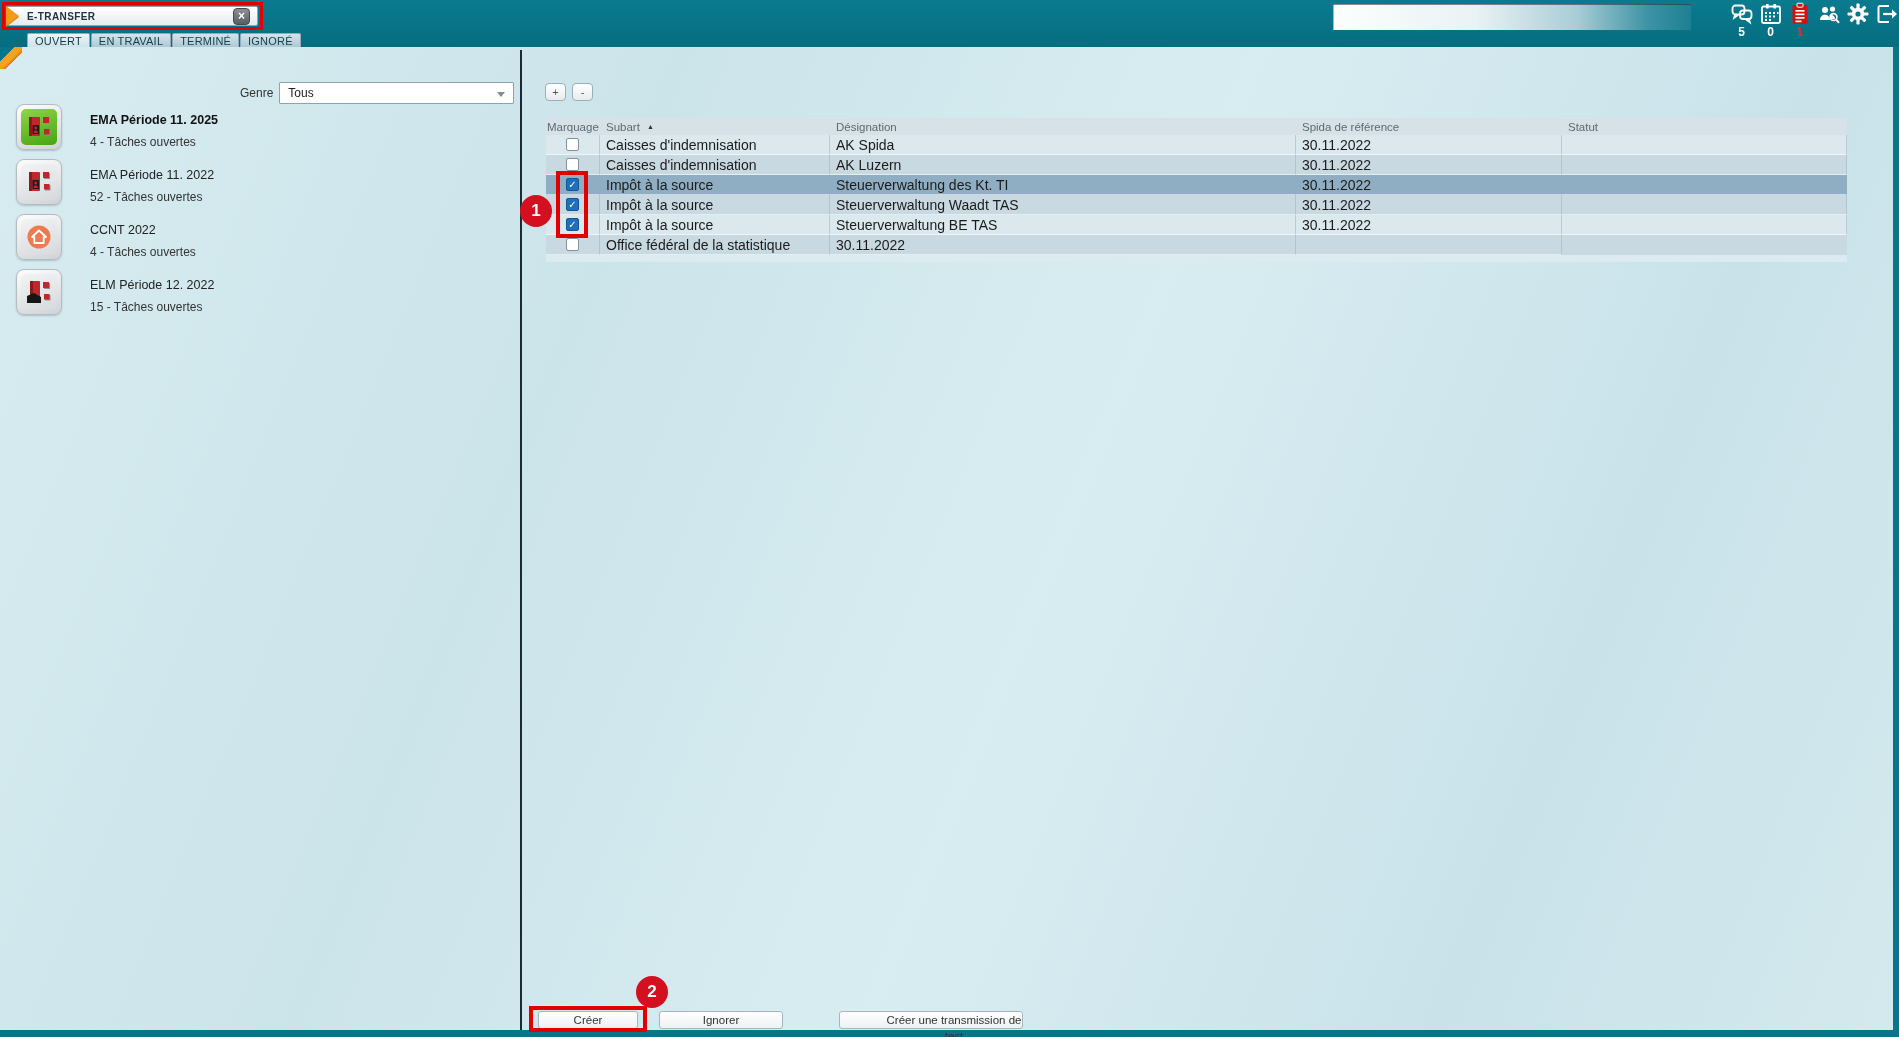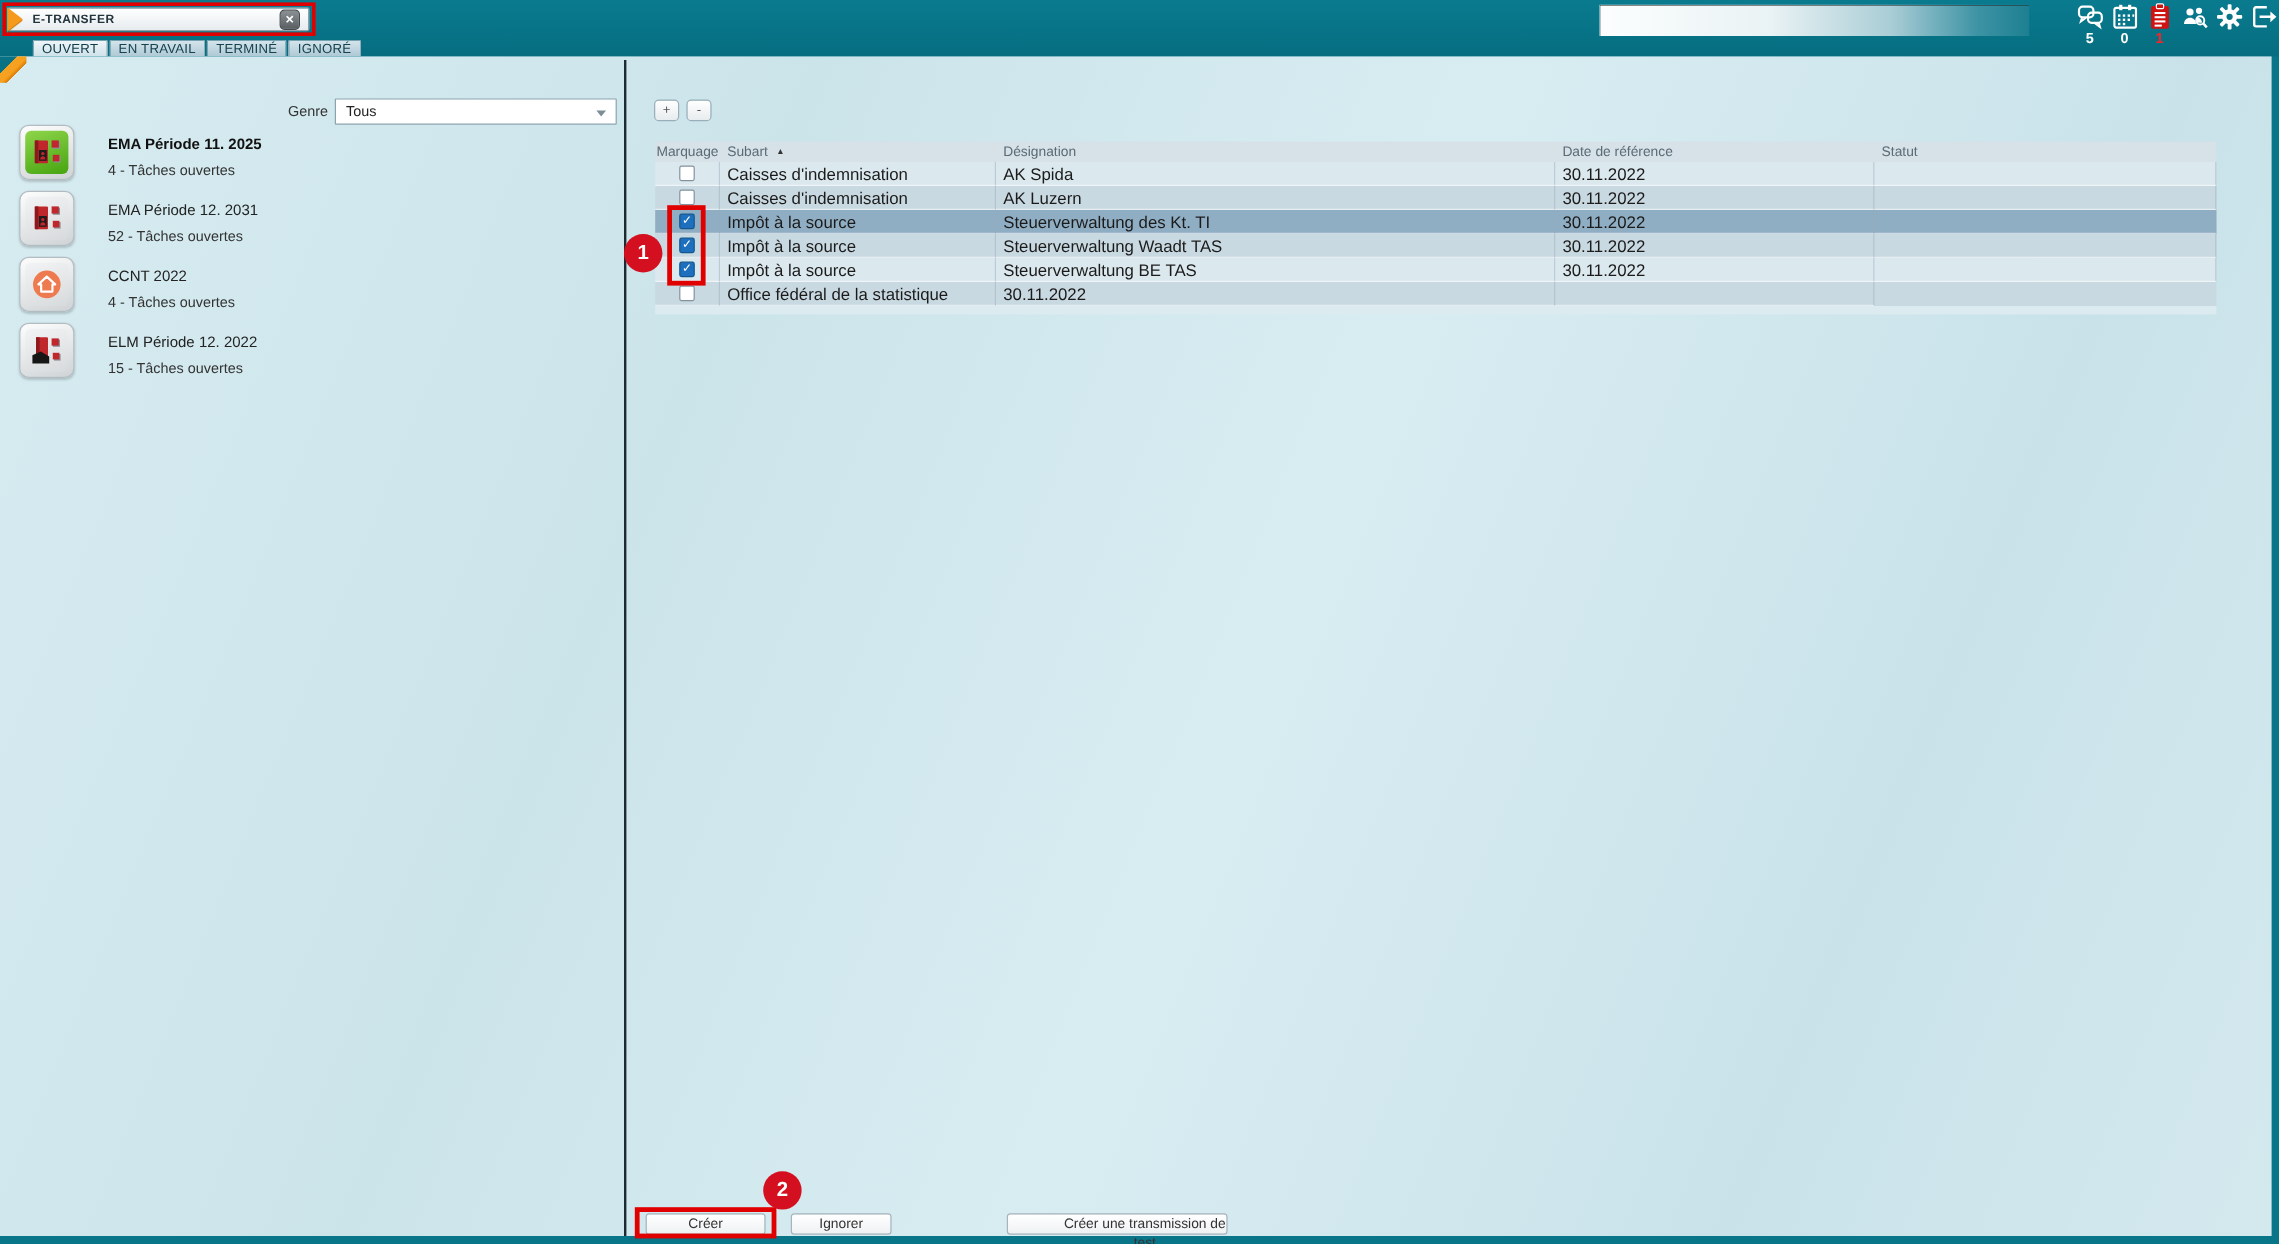--- a/index.html
+++ b/index.html
@@ -98,21 +98,21 @@
 
   .cb { width:13px; height:13px; background:#ffffff; border:1px solid #82929e; border-radius:2px;
         display:inline-flex; align-items:center; justify-content:center; cursor:pointer; }
   .cb.checked { background:#1e6fbe; border-color:#14568f; }
   .cb.checked::after { content:"✓"; font-family:"DejaVu Sans",sans-serif; color:#fff; font-size:10px; font-weight:bold; line-height:1; }
 
   
   .btn { position:absolute; height:18px; background:linear-gradient(#ffffff,#eef1f3); border:1px solid #a7b4bc;
          border-radius:3px; font-size:11.5px; color:#333; text-align:center; line-height:16px; cursor:pointer; }
   .btn-creer { left:538px; top:964px; width:100px; }
-  .btn-ignorer { left:659px; top:964px; width:84px; }
+  .btn-ignorer { left:659px; top:964px; width:124px; }
   .btn-test { left:839px; top:964px; width:184px;padding-left:46px; }
 
   
   .anno-box { position:absolute; border:4px solid #e10000; z-index:20; pointer-events:none; }
   .anno-box.cbbox { left:556px; top:171px; width:32px; height:67px; }
   .anno-box.creerbox { left:529px; top:1006px; width:118px; height:26px; }
   .anno-circle { position:absolute; width:32px; height:32px; border-radius:50%; background:#d40f1f;
                  color:#fff; font-size:17px; font-weight:bold; display:flex; align-items:center;
                  justify-content:center; z-index:21; pointer-events:none; }
   .circ1 { left:520px; top:195px; }
@@ -261,21 +261,21 @@
               <rect x="20" y="17" width="5.5" height="5.5" fill="#c0272d"></rect>
           <rect x="5" y="5" width="11" height="19" rx="1" fill="#c0272d"></rect>
           <rect x="5" y="5" width="3" height="19" fill="#8f181c"></rect>
           <rect x="8.5" y="13" width="6.5" height="9" fill="#1d1d1d"></rect>
           <circle cx="11.7" cy="16" r="1.4" fill="#c0272d"></circle>
           <path d="M9.5 21 c0-1.8 1-2.7 2.2-2.7 s2.2.9 2.2 2.7z" fill="#c0272d"></path>
         </svg>
       </span>
         </span>
       <span class="side-texts">
-        <div class="side-title">EMA Période 12. 2031</div>
+        <div class="side-title">EMA Période 11. 2022</div>
         <div class="side-sub">52 - Tâches ouvertes</div>
       </span>
     </div>
 
     <div class="side-item">
       <span class="tile">
           <span class="tile-inner">
         <svg width="30" height="30" viewBox="0 0 30 30">
           <circle cx="15" cy="15" r="11.5" fill="#ee7b50"></circle>
           <path d="M15 8.5 L22 15 H19.7 V21 H10.3 V15 H8 Z" fill="none" stroke="#fff" stroke-width="1.8" stroke-linejoin="round"></path>
@@ -316,21 +316,21 @@
     <div class="pm">-</div>
   </div>
 
   <div class="thead grid">
     <div class="th">Marquage</div>
     <div class="th">
       <span>Subart</span>
       <span class="sort">▲</span>
     </div>
     <div class="th">Désignation</div>
-    <div class="th">Date de référence</div>
+    <div class="th">Spida de référence</div>
     <div class="th">Statut</div>
   </div>
 
   <div class="tbody">
     <div class="trow grid">
       <div class="td cbcell">
           <span class="cb"></span>
         </div>
       <div class="td">Caisses d'indemnisation</div>
       <div class="td">AK Spida</div>

